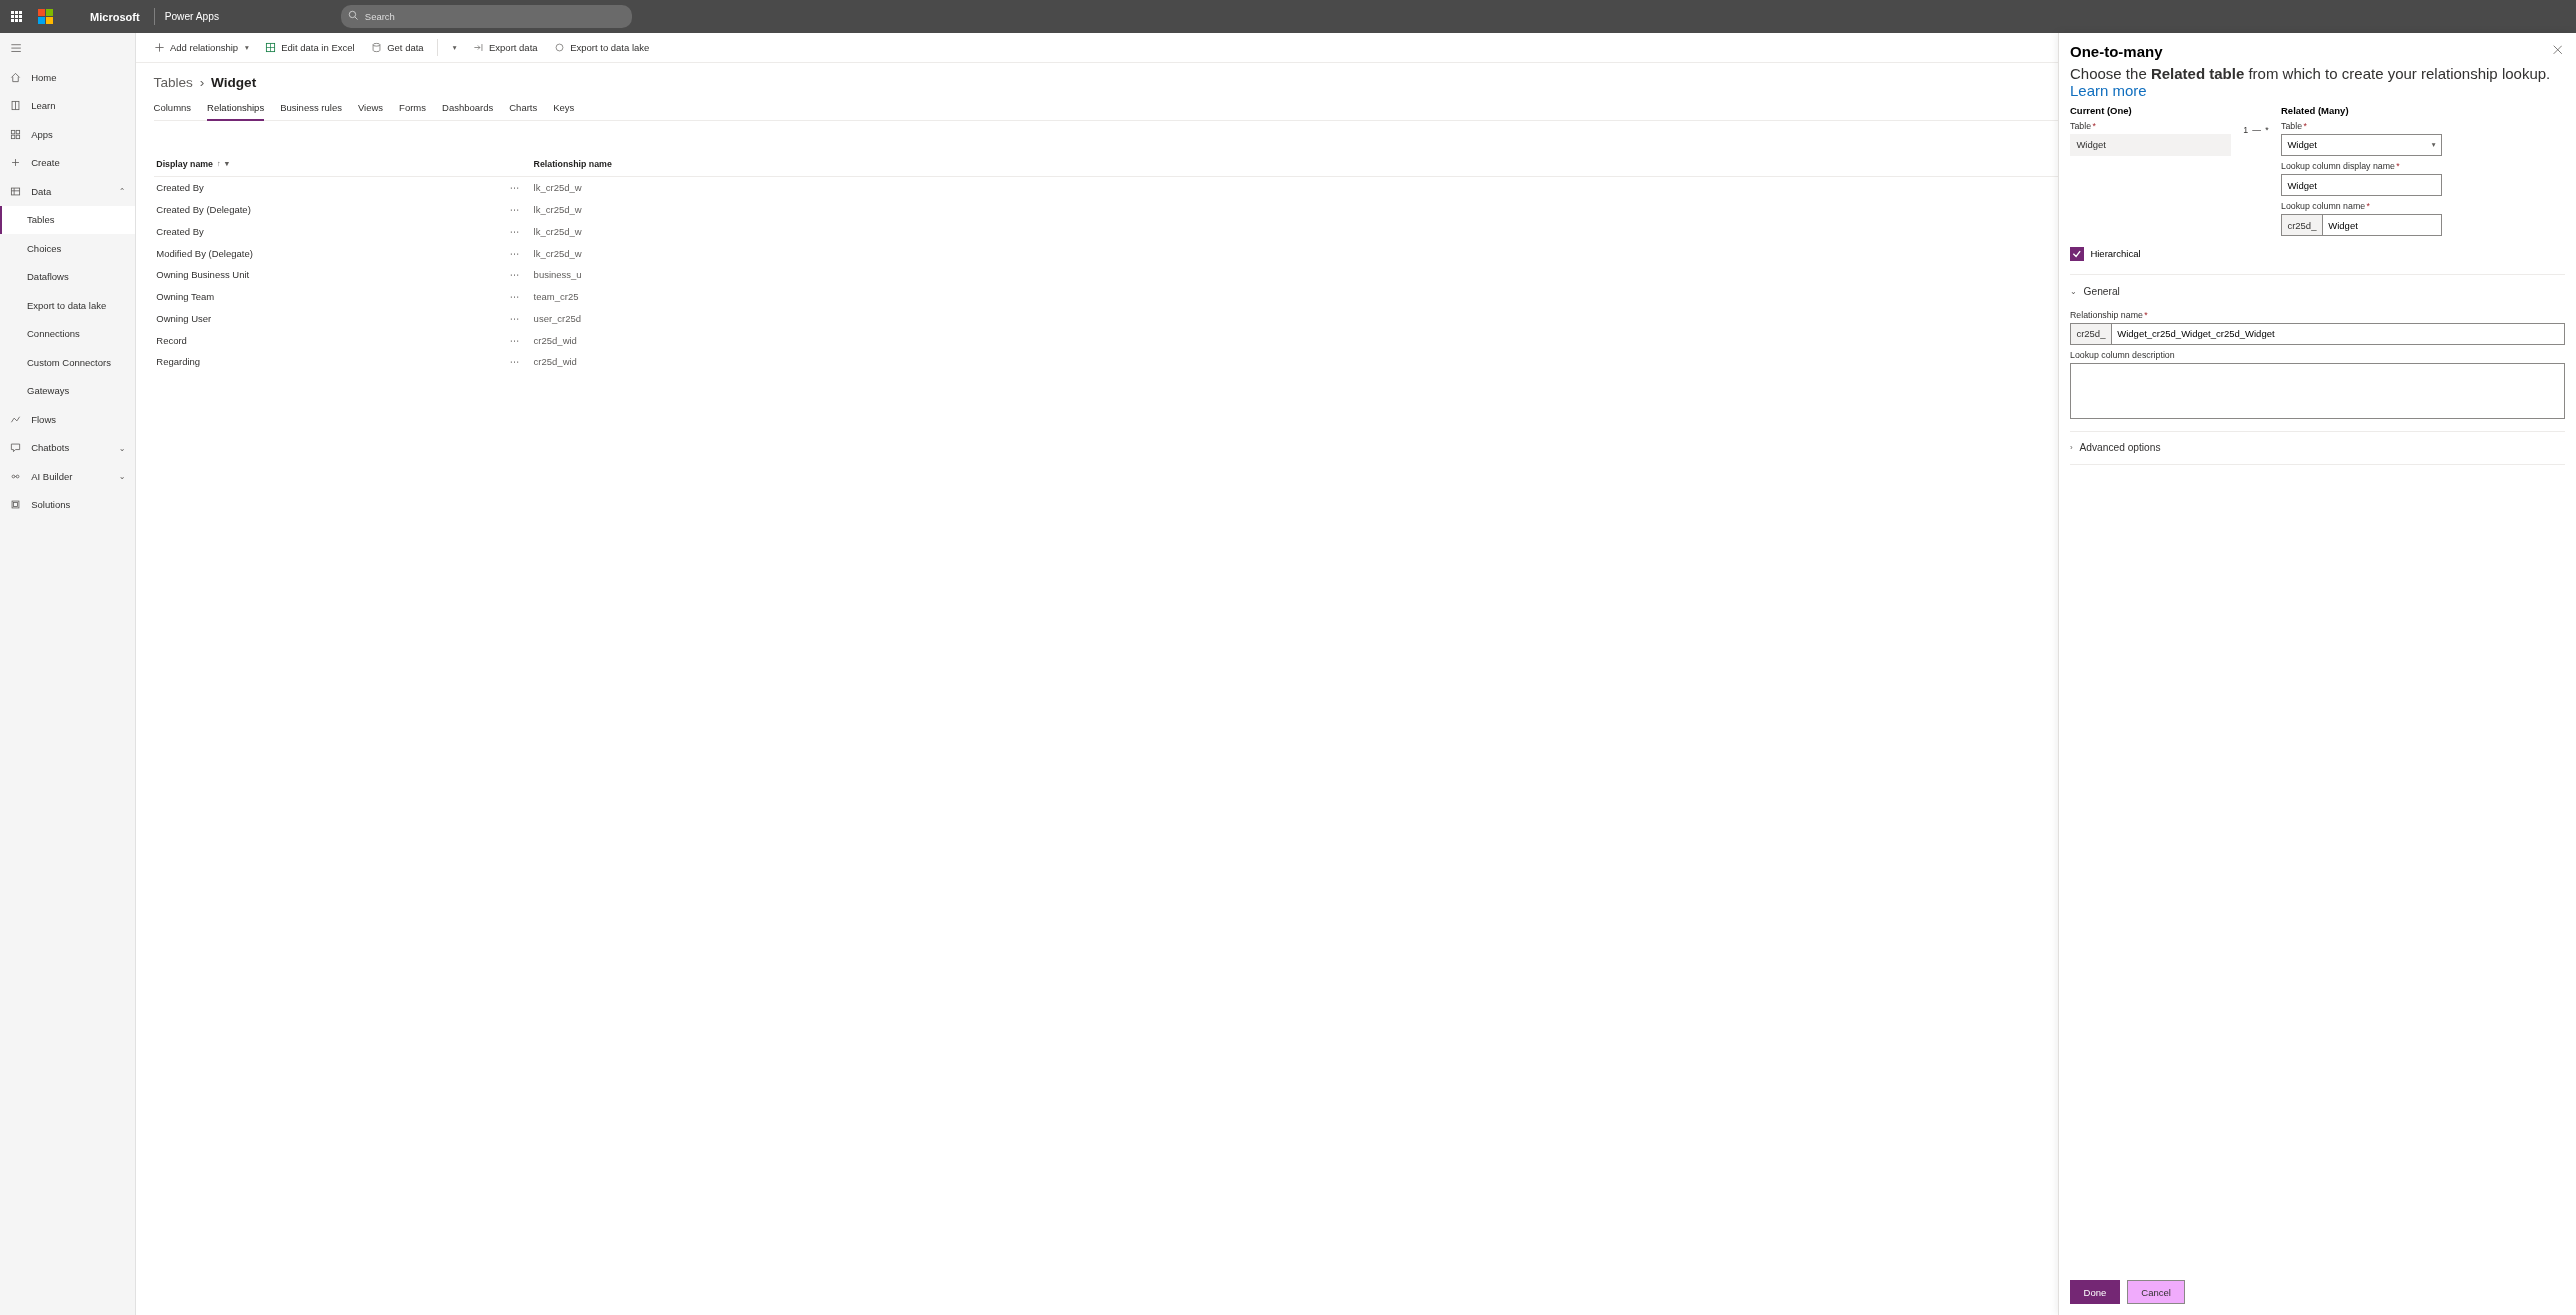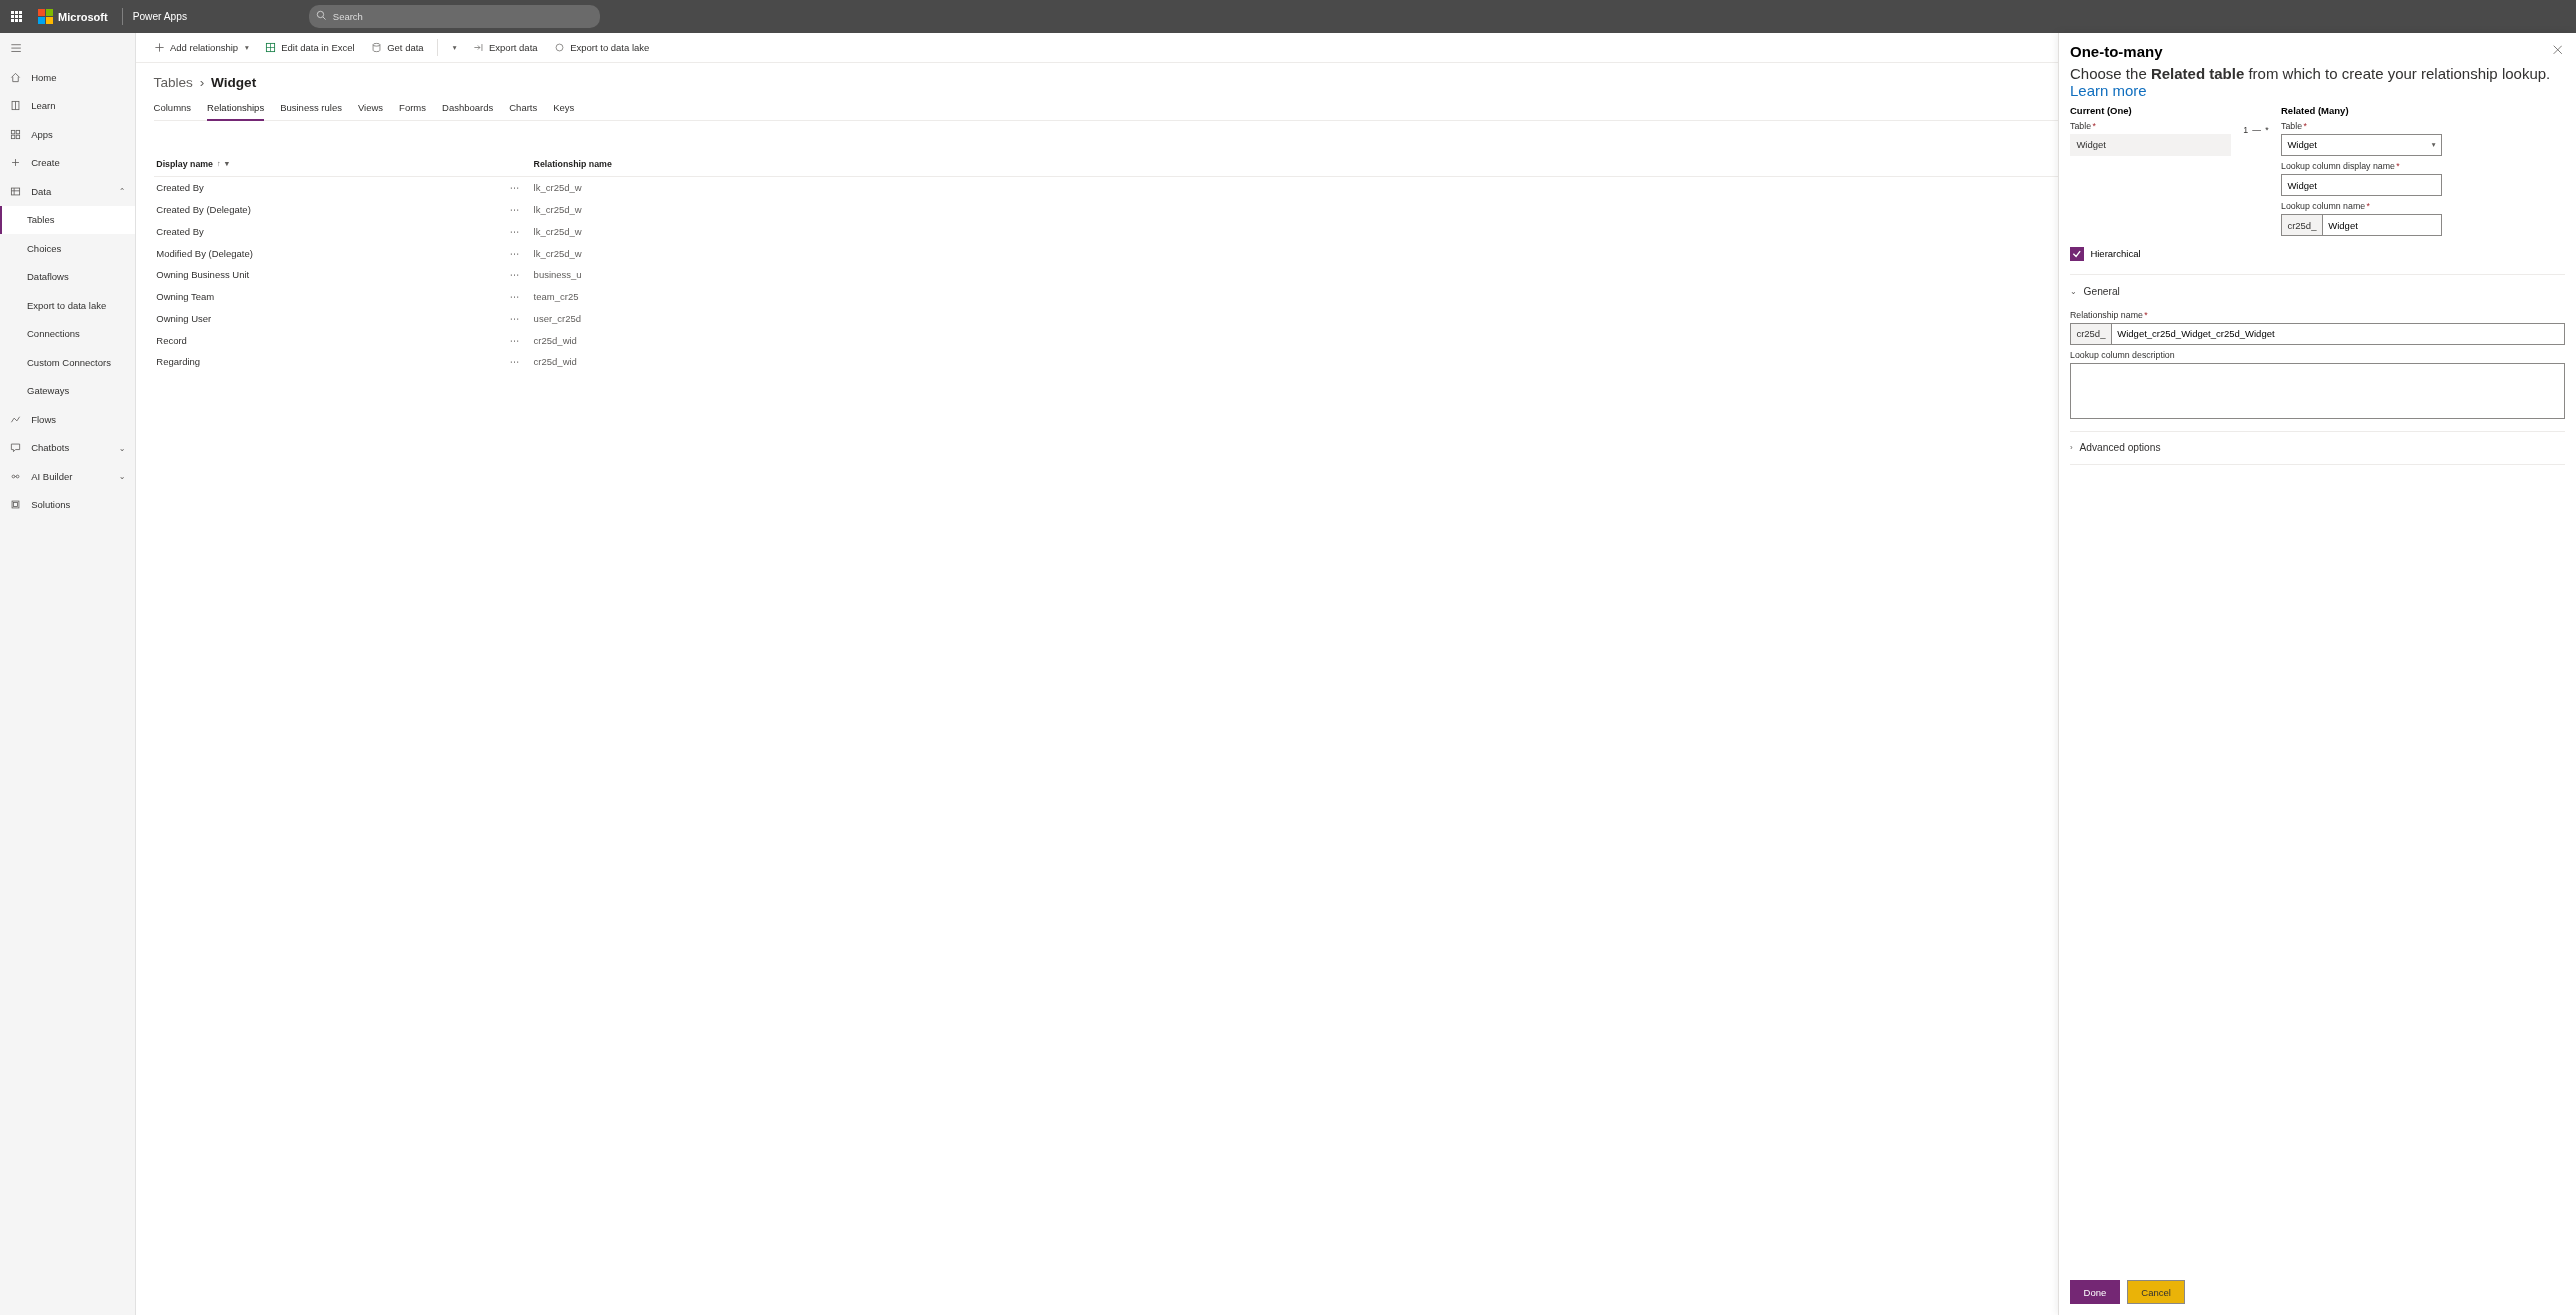--- a/index.html
+++ b/index.html
@@ -12,21 +12,21 @@
   display: flex;
   align-items: center;
   color: #fff;
 }
 .waffle { width: 33px; height: 33px; display: flex; align-items: center; justify-content: center; cursor: pointer; }
 .waffle-grid { display: grid; grid-template-columns: repeat(3,2.7px); grid-template-rows: repeat(3,2.7px); gap: 1.4px; }
 .waffle-grid span { width: 2.7px; height: 2.7px; background: #fff; }
 .ms-logo { display: flex; align-items: center; gap: 5.4px; padding: 0 5.4px; }
 .ms-squares { display: grid; grid-template-columns: 6.8px 6.8px; grid-template-rows: 6.8px 6.8px; gap: 0.7px; }
 .sq-r { background:#f25022; } .sq-g { background:#7fba00; } .sq-b { background:#00a4ef; } .sq-y { background:#ffb900; }
-.ms-text { font-size: 11px; font-weight: 600; }
+.ms-text { font-size: 11px; font-weight: 600; margin-left: 32px; }
 .vbar { width: 0.7px; height: 16.3px; background: rgba(255,255,255,.3); margin: 0 9.5px; }
 .app-name { font-size: 10.2px; font-weight: 400; }
 .search-wrap { margin-left: 122px; flex: 0 0 291px; }
 .search-box { display: flex; align-items: center; background: #6a6a6a; height: 23px; border-radius: 10px; padding: 0 6.8px; gap: 6.8px; }
 .search-box input { flex:1; background: transparent; border: none; outline: none; color: #fff; font-size: 9.5px; }
 .search-box input::placeholder { color: #ddd; }
 
 
 .shell { display: flex; height: calc(100% - 33px); position: relative; }
 
@@ -112,21 +112,21 @@
 
 .divider { height:0.7px; background:#edebe9; margin:4.1px 0 8.1px 0; }
 .expander { display:flex; align-items:center; gap:6.8px; font-size:10.2px; color:#323130; cursor:pointer; padding:2.7px 0; }
 .expander .exp-chev { font-size:8.1px; color:#605e5c; }
 
 .full-input-wrap { margin-top:5.4px; }
 .textarea { width:100%; height:56px; border:0.7px solid #8a8886; resize:none; font-size:9.5px; padding:4.1px 5.4px; font-family:inherit; }
 
 .panel-footer { margin-top:auto; padding-top:11px; display:flex; gap:6.8px; }
 .btn-primary { background:#742774; color:#fff; border:none; padding:5.4px 13.6px; font-size:9.5px; cursor:pointer; }
-.btn-secondary { background:#eab308; color:#323130; border:0.7px solid #8a8886; padding:5.4px 13.6px; font-size:9.5px; cursor:pointer; }
+.btn-secondary { background:#f0abfc; color:#323130; border:0.7px solid #8a8886; padding:5.4px 13.6px; font-size:9.5px; cursor:pointer; }
 
 </style>
 </head>
 <body>
 
 <div class="top-header">
   <div class="waffle">
     <div class="waffle-grid">
       <span></span>
         <span></span>

